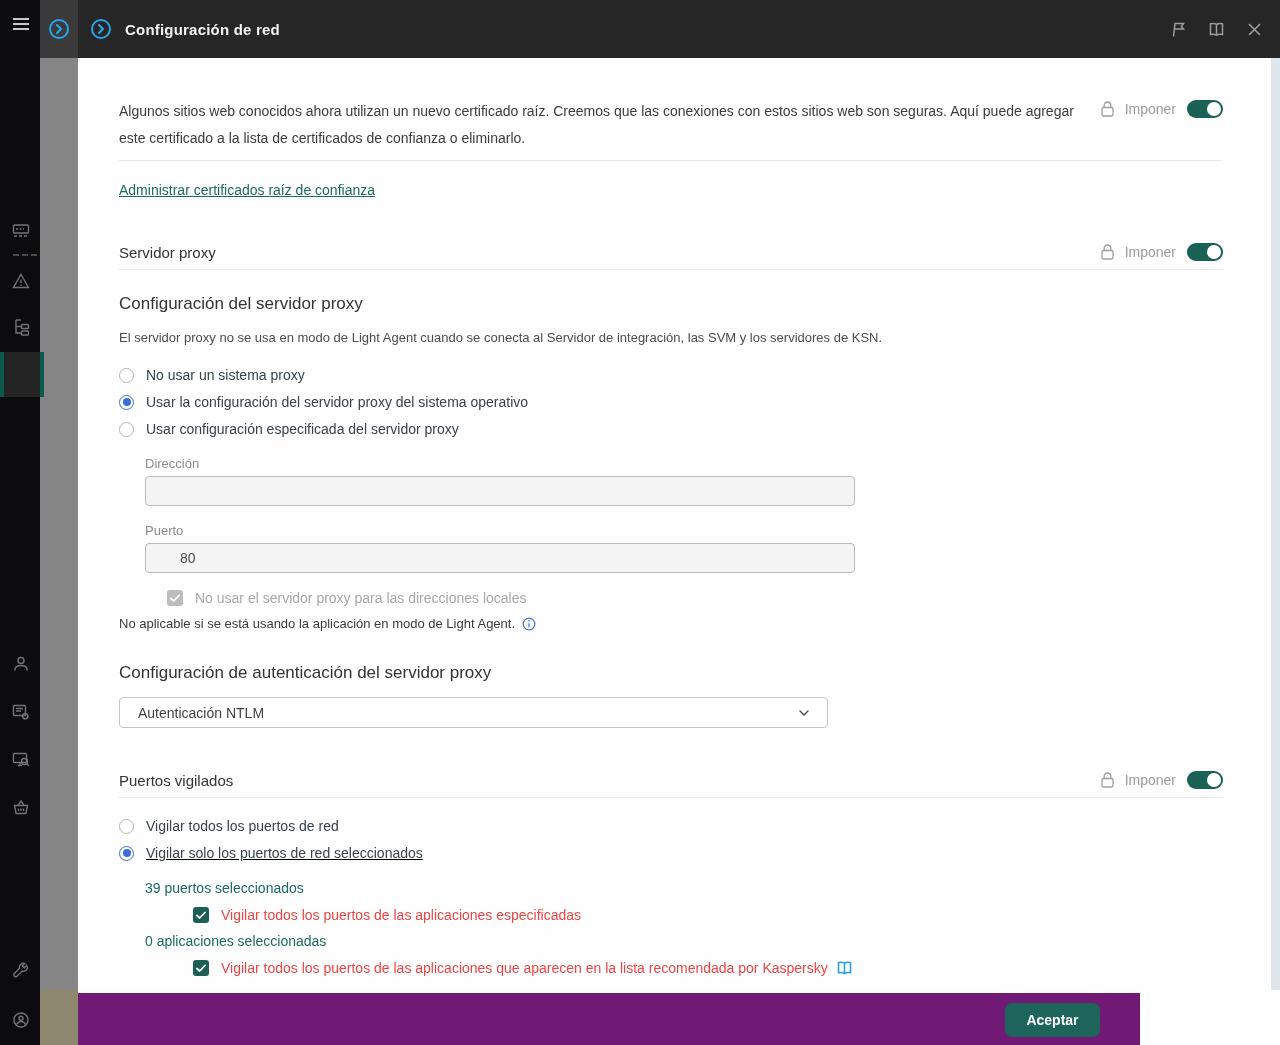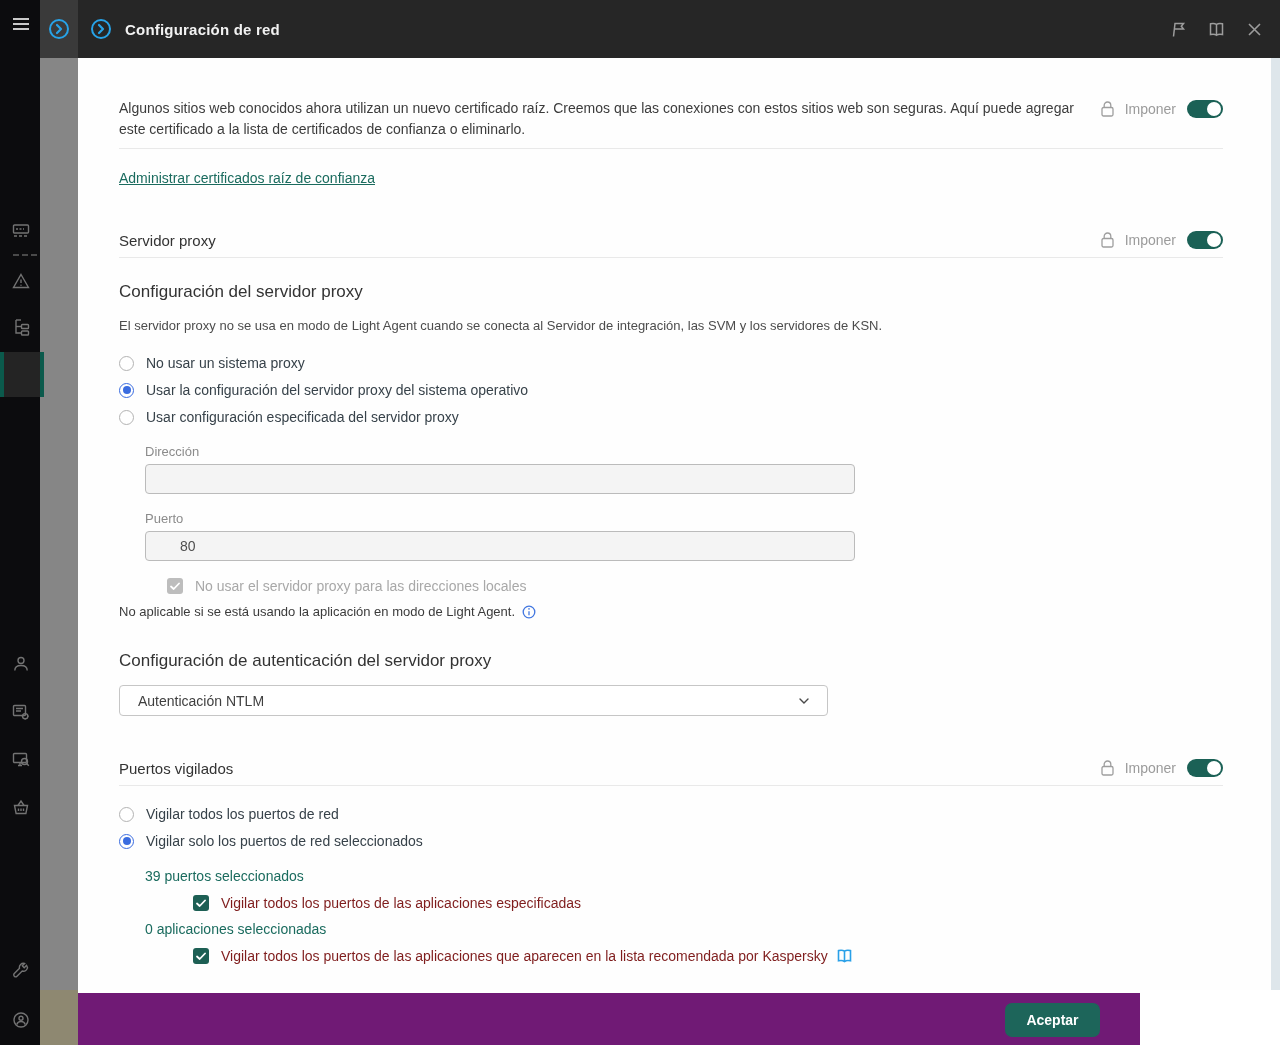--- a/index.html
+++ b/index.html
@@ -29,21 +29,21 @@
   .hdr-actions { margin-left:auto; display:flex; align-items:center; gap:21px; }
   .hdr-ic { width:17px; height:17px; color:#9c9c9c; cursor:pointer; }
   .hdr-ic svg { width:17px; height:17px; display:block; }
   
   .content { position:absolute; left:78px; top:58px; width:1193px; height:932px; background:#fefefe; z-index:2;
     padding:40px 48px 0 41px; overflow:hidden; }
   .scrollbar-track { position:absolute; right:0; top:58px; width:9px; height:932px; background:#dee6eb; z-index:3; cursor:pointer; }
   .row { display:flex; justify-content:space-between; align-items:center; }
   .row-top { align-items:flex-start; }
   .divider { height:1px; background:#e9e9e9; margin-top:8px; }
-  .desc { width:960px; font-size:14px; line-height:21px; color:#3c3c3c; }
+  .desc { width:960px; font-size:14px; line-height:27px; color:#3c3c3c; }
   .enforce { display:flex; align-items:center; gap:11px; flex:0 0 auto; }
   .enforce-label { font-size:14px; color:#9b9b9b; }
   .lock { width:13px; height:16px; color:#9e9e9e; }
   .lock svg { width:13px; height:16px; display:block; }
   .toggle { position:relative; width:36px; height:18px; border-radius:9px; background:#1b6156; cursor:pointer; flex:0 0 auto; }
   .toggle::after { content:""; position:absolute; right:2px; top:2px; width:14px; height:14px; border-radius:50%; background:#ffffff; }
   .link { color:#1a6b5e; font-size:14px; text-decoration:underline; cursor:pointer; display:inline-block; }
   .link.plain { text-decoration:none; }
   .cert-link { margin-top:21px; }
   .sec-title { font-size:15px; color:#333333; }
@@ -58,21 +58,21 @@
   
   .indent { margin-left:26px; }
   .field-label { font-size:13px; color:#8b8b8b; }
   .tf { display:block; width:710px; height:30px; background:#f4f4f4; border:1px solid #bbbbbb; border-radius:4px;
     padding:0 34px; font-size:14px; color:#4f4f4f; font-family:"Liberation Sans", sans-serif; margin-top:5px; }
   
   .cb-row { display:flex; align-items:center; cursor:pointer;padding-left:48px; }
   .cb { width:16px; height:16px; border-radius:3px; background:#1d5f54; flex:0 0 auto; display:flex; align-items:center; justify-content:center; }
   .cb svg { width:10px; height:9px; display:block; }
   .cb.disabled { background:#bdbdbd; }
-  .cb-label { margin-left:12px; font-size:14px; color:#7f1d1d; }
+  .cb-label { margin-left:12px; font-size:14px; color:#ef4444; }
   .cb-label.disabled { color:#a8a8a8; }
   .note { font-size:13px; color:#3b3b3b; display:flex; align-items:center; gap:7px; }
   .info-ic { width:14px; height:14px; color:#4277e0; cursor:pointer; }
   .info-ic svg { width:14px; height:14px; display:block; }
   
   .select { margin-top:14px; width:709px; height:31px; border:1px solid #c6c6c6; border-radius:4px; background:#fff;
     display:flex; align-items:center; justify-content:space-between; padding:0 18px; cursor:pointer; }
   .select-value { font-size:14px; color:#3f3f3f; }
   .chev { width:10px; height:6px; color:#4a4a4a; }
   .chev svg { width:10px; height:6px; display:block; }
@@ -307,21 +307,21 @@
       <span class="toggle"></span>
     </div>
   </div>
   <div class="divider"></div>
 
   <div class="mt20">
     <div class="radio-row">
       <span class="radio"></span>
       <span class="radio-label">Vigilar todos los puertos de red</span>
     </div>
-    <div class="radio-row" style="margin-bottom:0;">
+    <div class="radio-row" style="margin-bottom:0;text-decoration:underline;">
       <span class="radio sel"></span>
       <span class="radio-label">Vigilar solo los puertos de red seleccionados</span>
     </div>
   </div>
 
   <div class="indent">
     <a class="link plain mt19" style="display:inline-block;">39 puertos seleccionados</a>
     <div class="cb-row mt10">
       <span class="cb">
         <svg viewBox="0 0 10 9" fill="none" stroke="#ffffff" stroke-width="1.8" stroke-linecap="round" stroke-linejoin="round">

